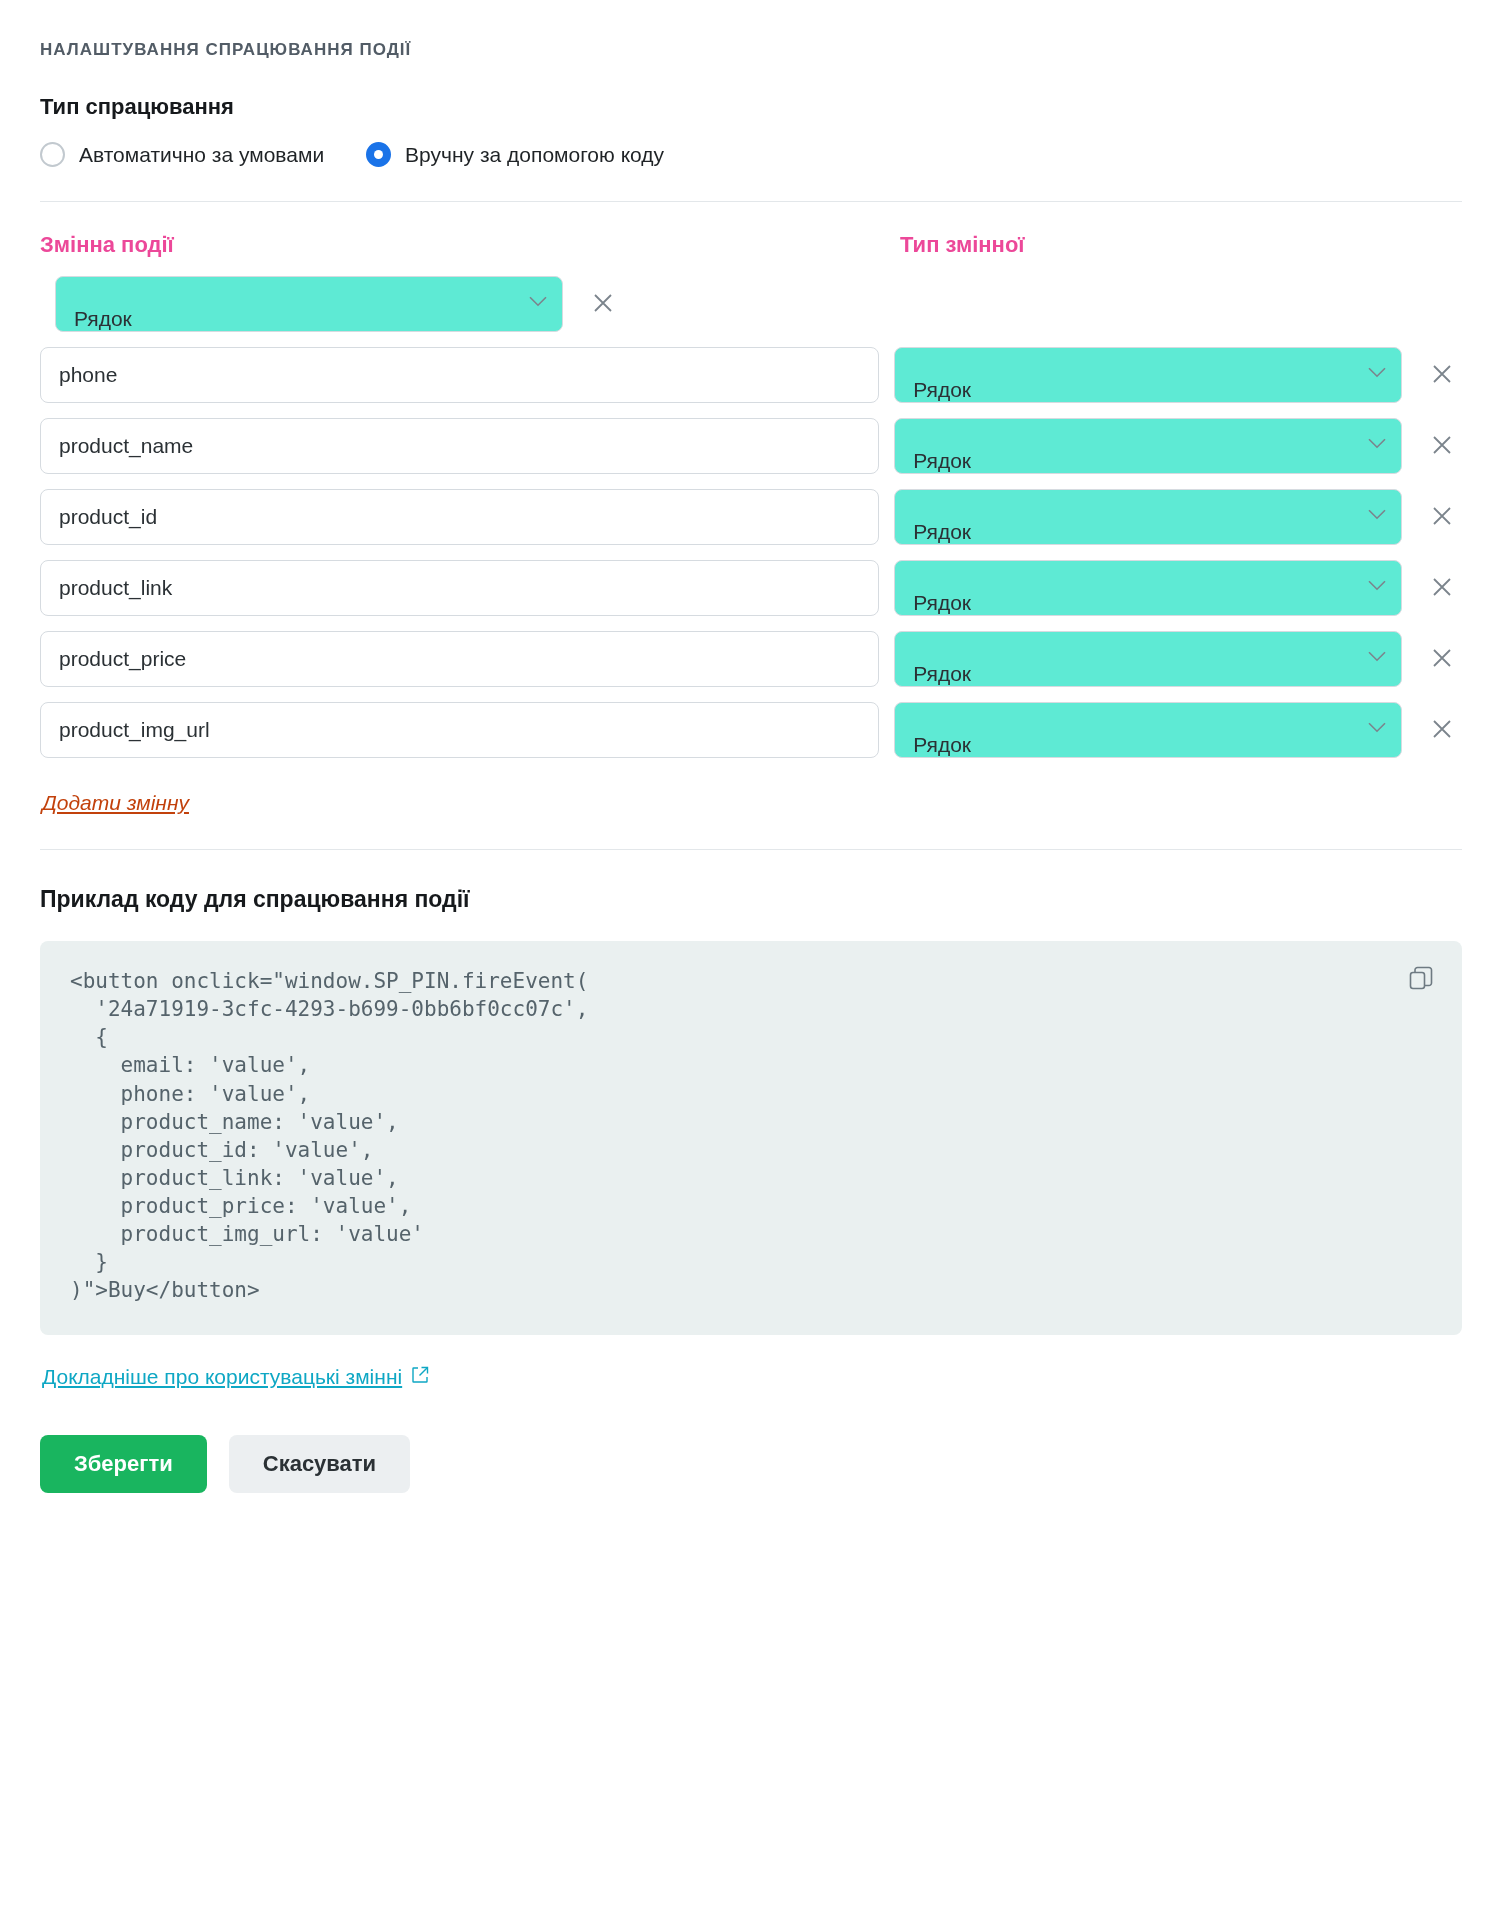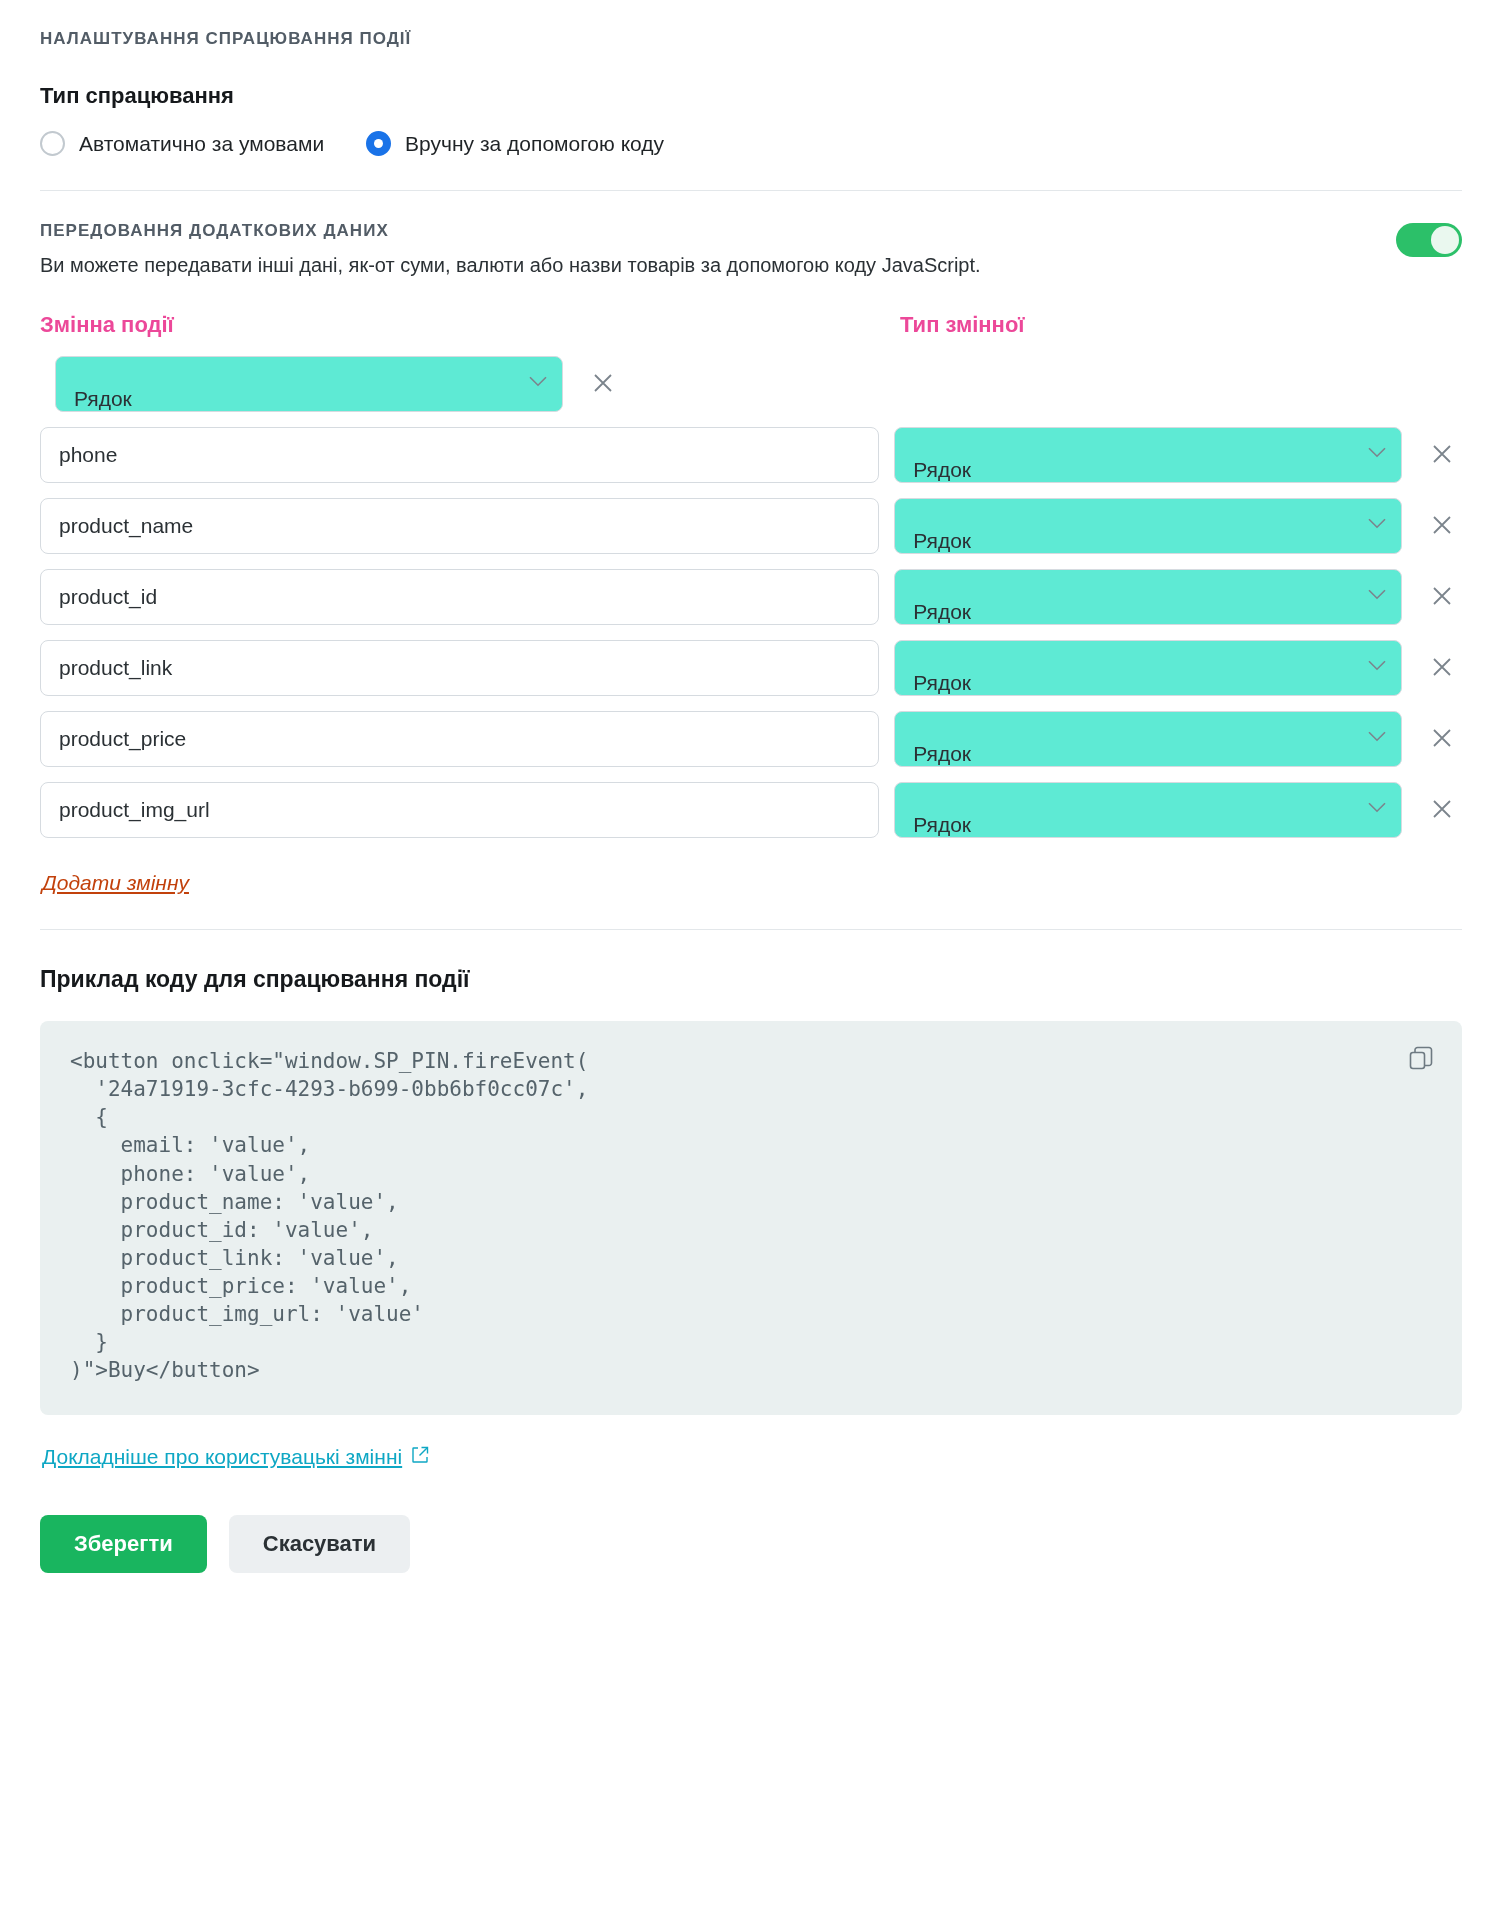--- a/index.html
+++ b/index.html
@@ -9,21 +9,21 @@
     background: #ffffff;
     font-family: "Liberation Sans", sans-serif;
     color: #1f2326;
   }
   body {
     width: 1508px;
     min-height: 1912px;
     position: relative;
   }
   .page {
-    padding: 29px 44px 0 40px;
+    padding: 40px 44px 0 40px;
     width: 1508px;
   }
 
   
   .section-caption {
     font-size: 17px;
     font-weight: bold;
     letter-spacing: 0.06em;
     color: #525c66;
     text-transform: uppercase;
@@ -296,29 +296,20 @@
       <label class="radio-opt checked">
         <span class="radio-circle"></span>
         <span class="radio-label">Вручну за допомогою коду</span>
       </label>
     </div>
   </div>
 
   <hr class="divider">
 
   <div class="subsection">
-    <div class="subsection-head">
-      <div>
-        <div class="subsection-caption">ПЕРЕДОВАННЯ ДОДАТКОВИХ ДАНИХ</div>
-        <div class="subsection-desc">Ви можете передавати інші дані, як-от суми, валюти або назви товарів за допомогою коду JavaScript.</div>
-      </div>
-      <div class="toggle">
-        <span class="knob"></span>
-      </div>
-    </div>
 
     <div class="var-head">
       <div class="col-a"><span class="col-title">Змінна події</span></div>
       <div class="col-b"><span class="col-title">Тип змінної</span></div>
     </div>
 
     <div>
       <div class="var-row">
         <div class="select-wrap">
           <div class="sel-input">

